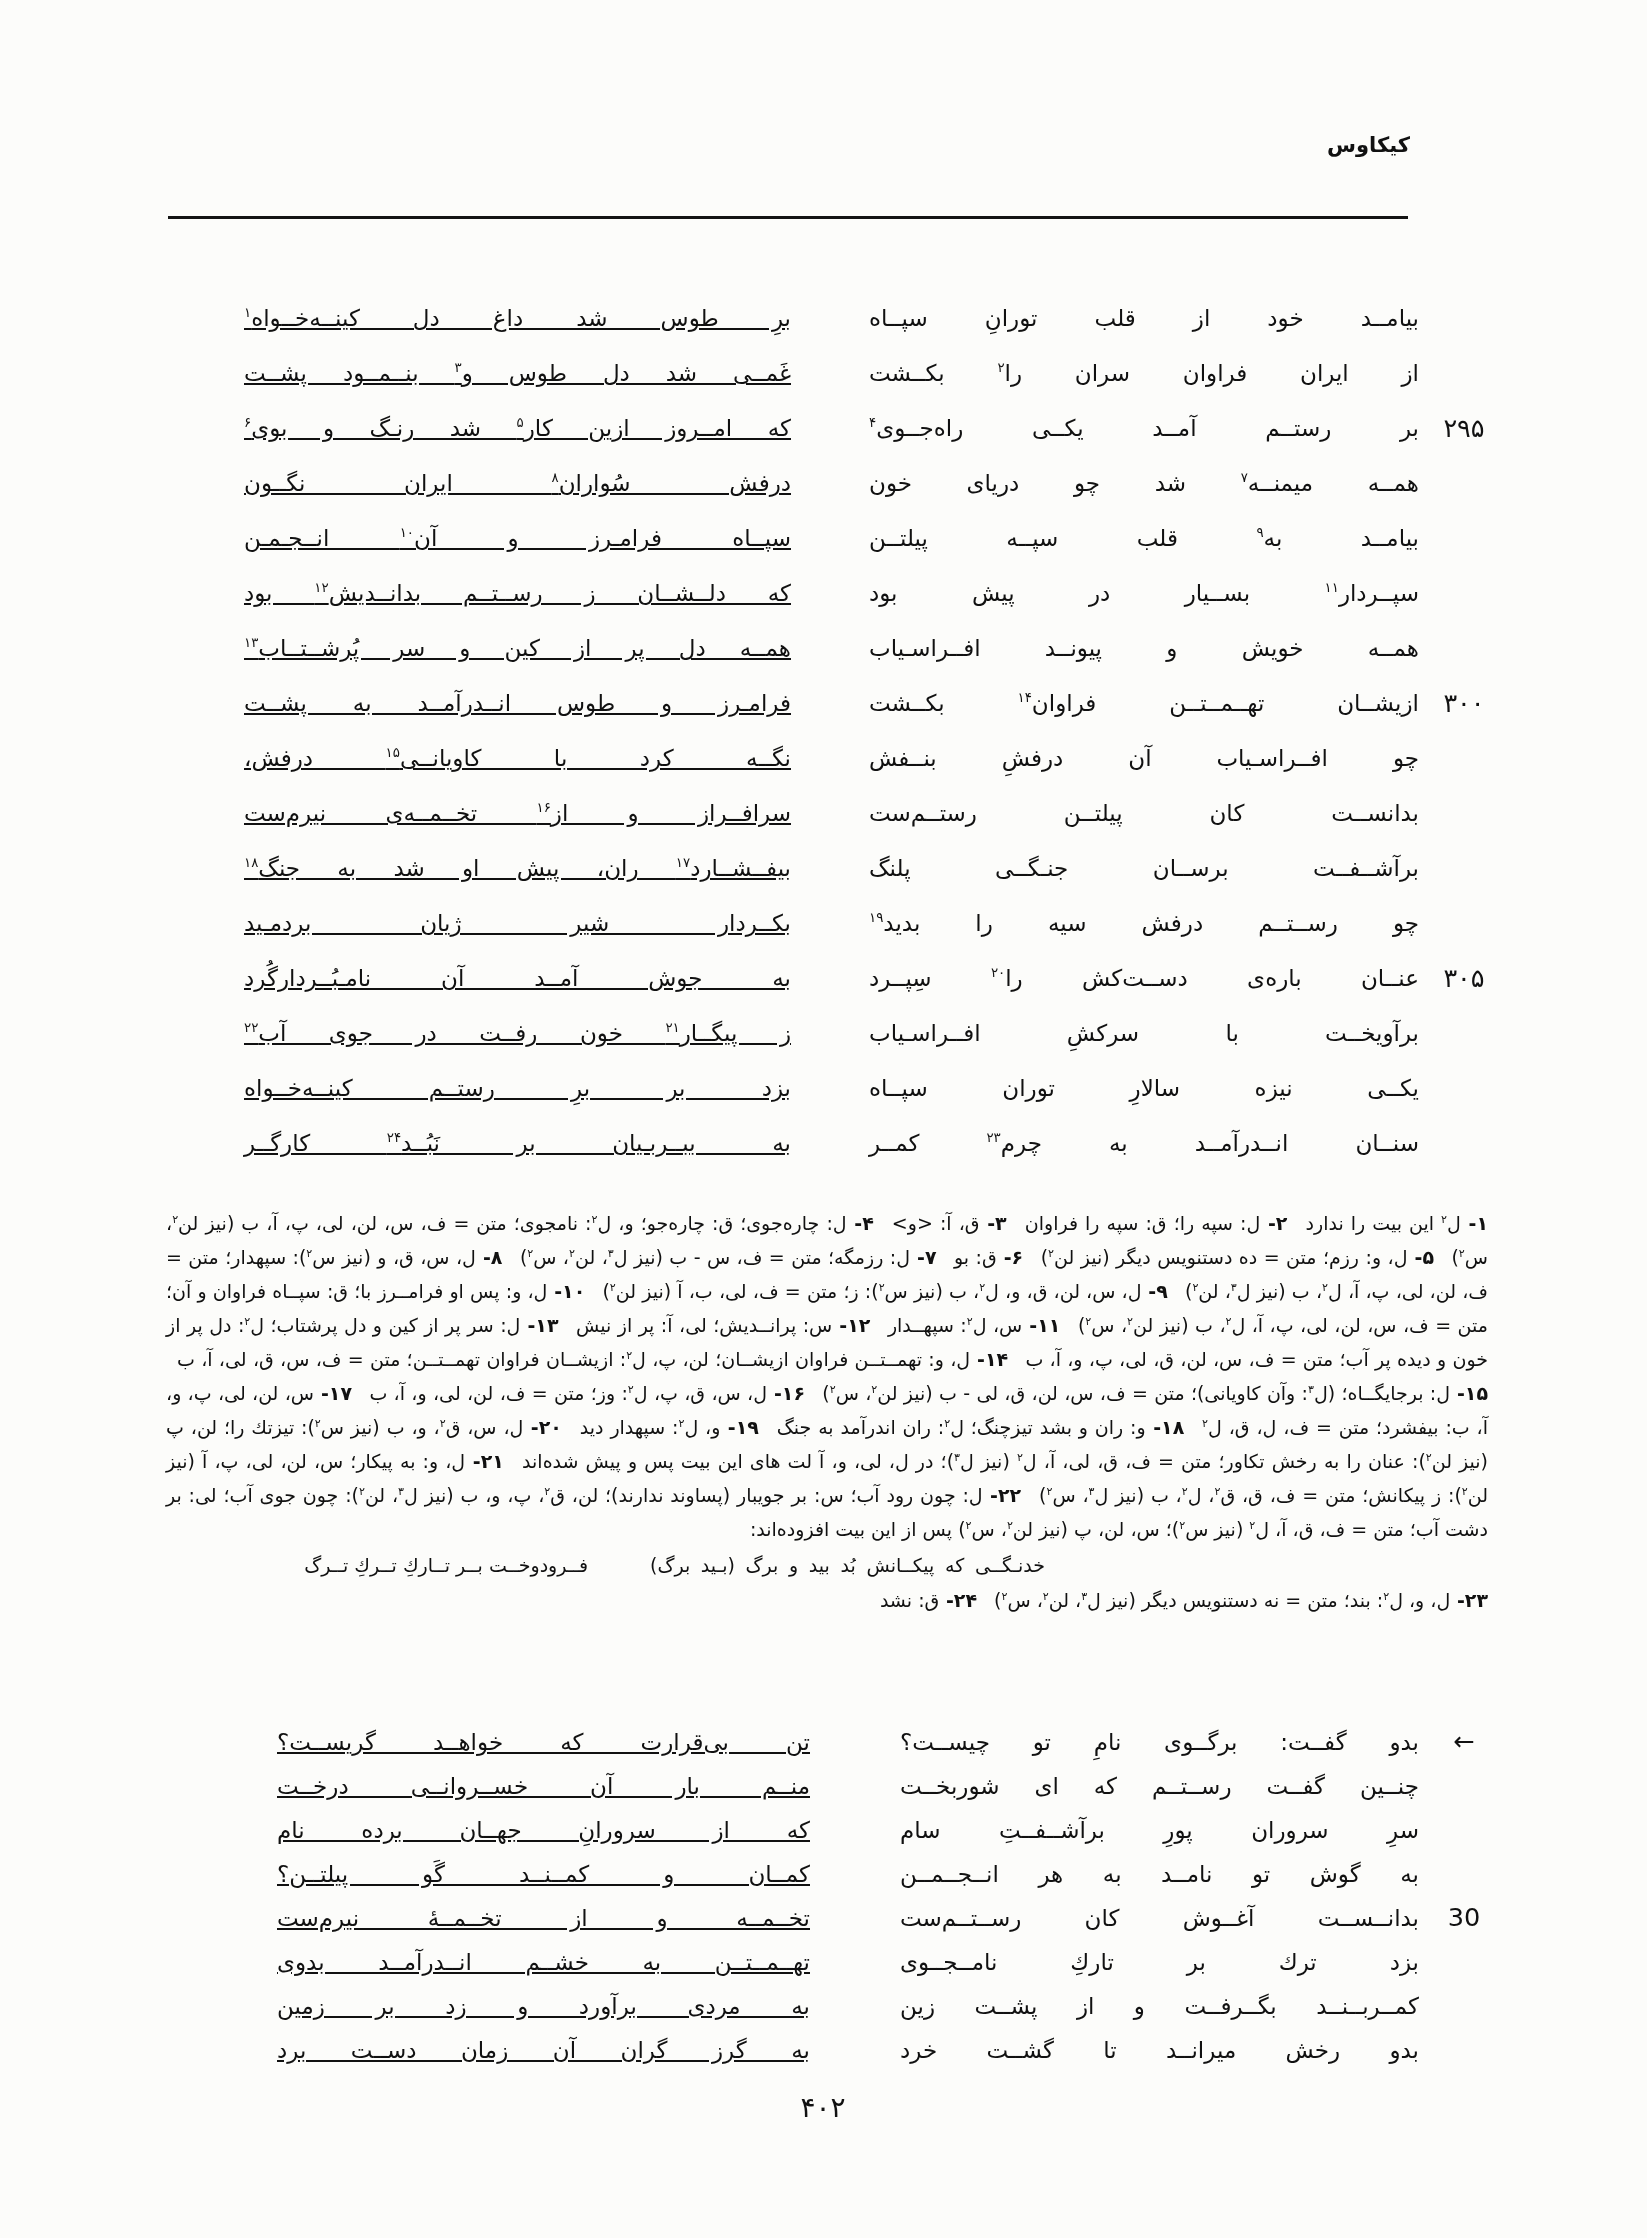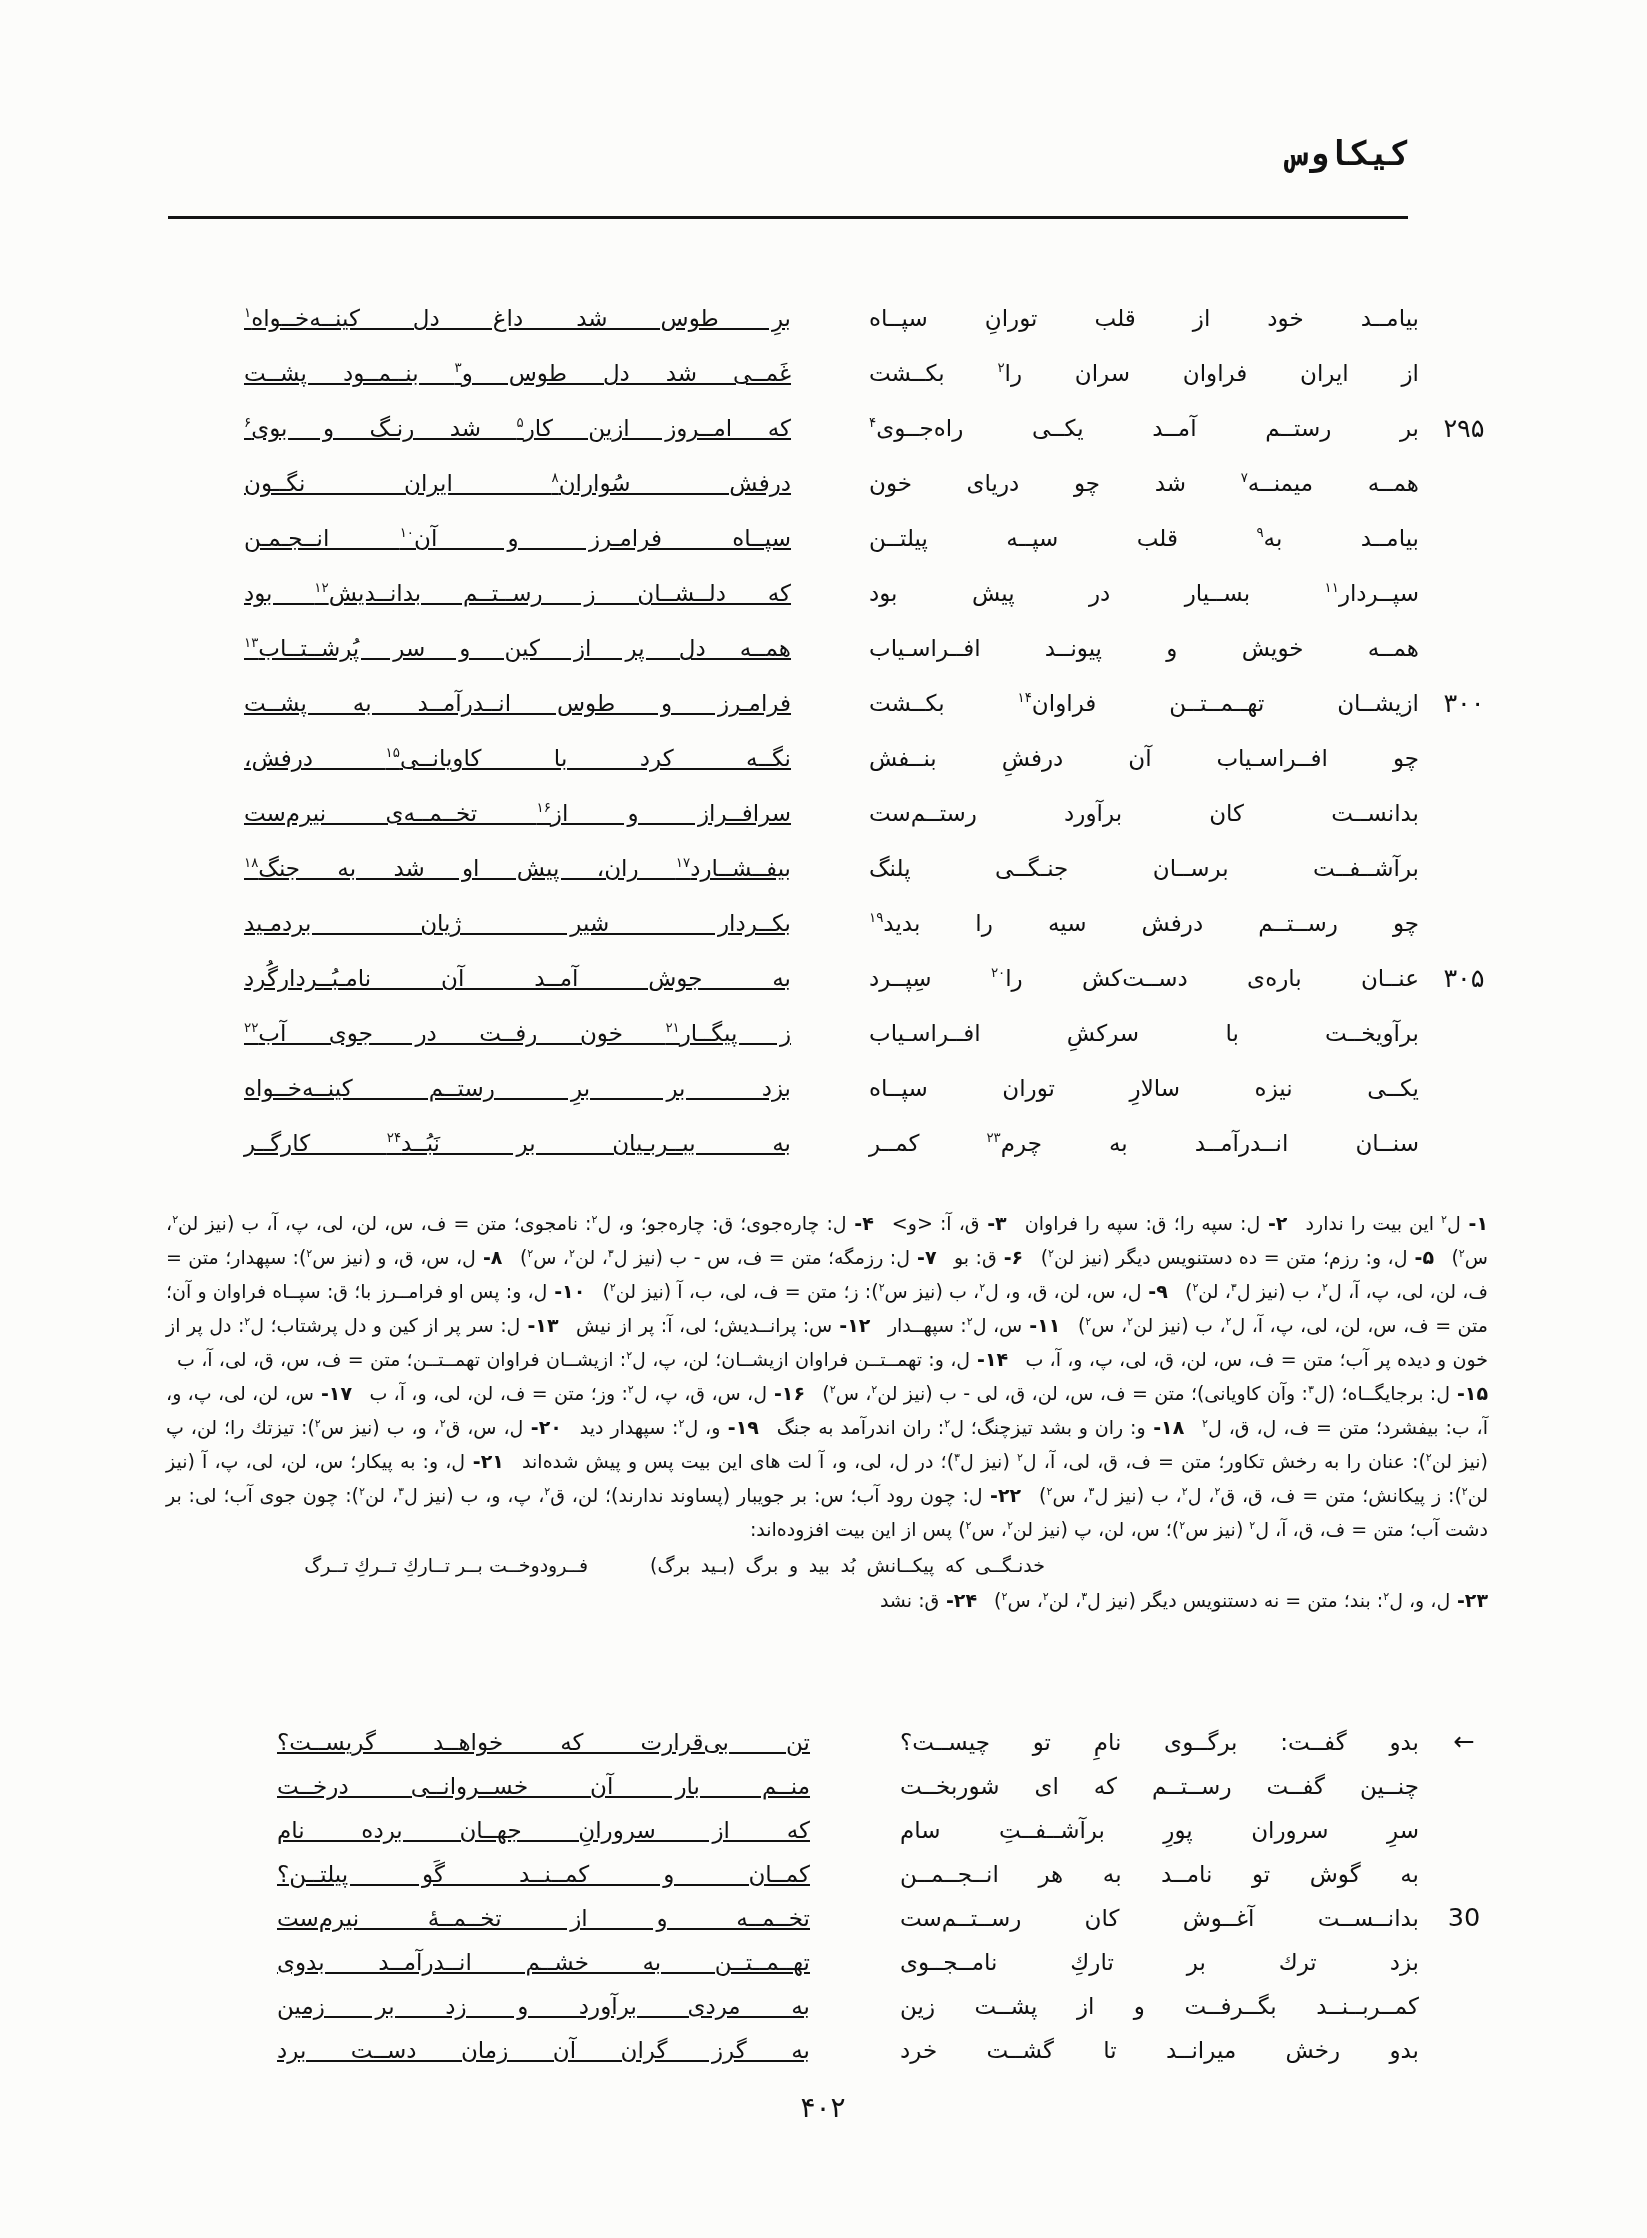--- a/index.html
+++ b/index.html
@@ -5,21 +5,21 @@
   html,body{margin:0;padding:0;background:#e8e8e8;}
   .page{
     position:relative;
     width:1648px;height:2239px;
     background:#fcfcfa;color:#111;
     font-family:"DejaVu Sans",sans-serif;
     direction:rtl;overflow:hidden;
   }
   .header-title{
     position:absolute;top:133px;right:237px;
-    font-size:34px;font-weight:bold;letter-spacing:0.7px;font-family:Liberation Mono, monospace;
+    font-size:21px;font-weight:bold;letter-spacing:0.7px;
   }
   .header-rule{
     position:absolute;top:216px;left:169px;width:1240px;height:2.8px;background:#141414;
   }
   
   .verses{position:absolute;right:138px;width:1267px;display:flex;flex-direction:column;direction:rtl;}
   #main-verses{top:291px;}
   #bottom-verses{top:1720px;}
   .vrow{display:flex;direction:rtl;align-items:center;height:55px;}
   #bottom-verses .vrow{height:44px;}
@@ -104,21 +104,21 @@
         <span class="hem right">ازیشــان تهــمــتــن فراوان<sup>۱۴</sup> بکــشت</span>
         <span class="hem left">فرامـرز و طوس انــدرآمــد به پشــت</span>
       </div>
       <div class="vrow">
         <span class="vnum"></span>
         <span class="hem right">چو افــراسـیاب آن درفشِ بنــفش</span>
         <span class="hem left">نگــه کرد با کاویانــی<sup>۱۵</sup> درفش،</span>
       </div>
       <div class="vrow">
         <span class="vnum"></span>
-        <span class="hem right">بدانســت کان برآورد رستــم‌ست</span>
+        <span class="hem right">بدانســت کان پیلتــن رستــم‌ست</span>
         <span class="hem left">سرافــراز و از<sup>۱۶</sup> تخــمــه‌ی نیرم‌ست</span>
       </div>
       <div class="vrow">
         <span class="vnum"></span>
         <span class="hem right">برآشــفــت برســان جنـگــی پلنگ</span>
         <span class="hem left">بیفــشــارد<sup>۱۷</sup> ران، پیش او شد به جنگ<sup>۱۸</sup></span>
       </div>
       <div class="vrow">
         <span class="vnum"></span>
         <span class="hem right">چو رســتــم درفش سیه را بدید<sup>۱۹</sup></span>

